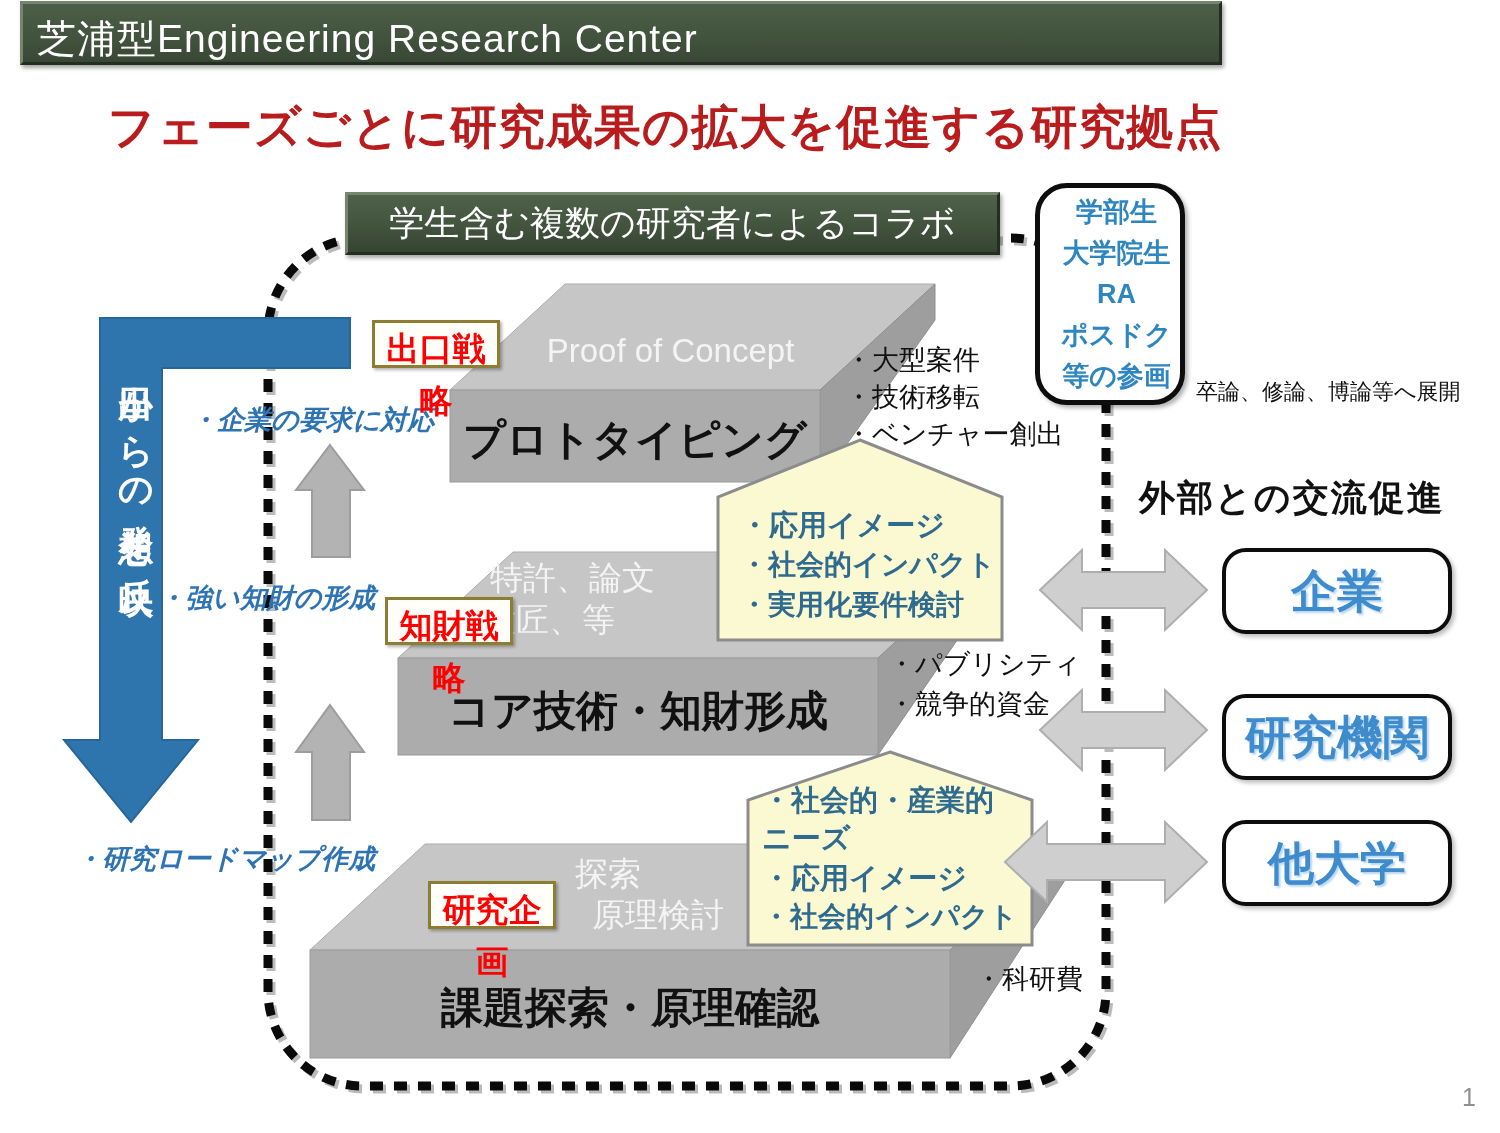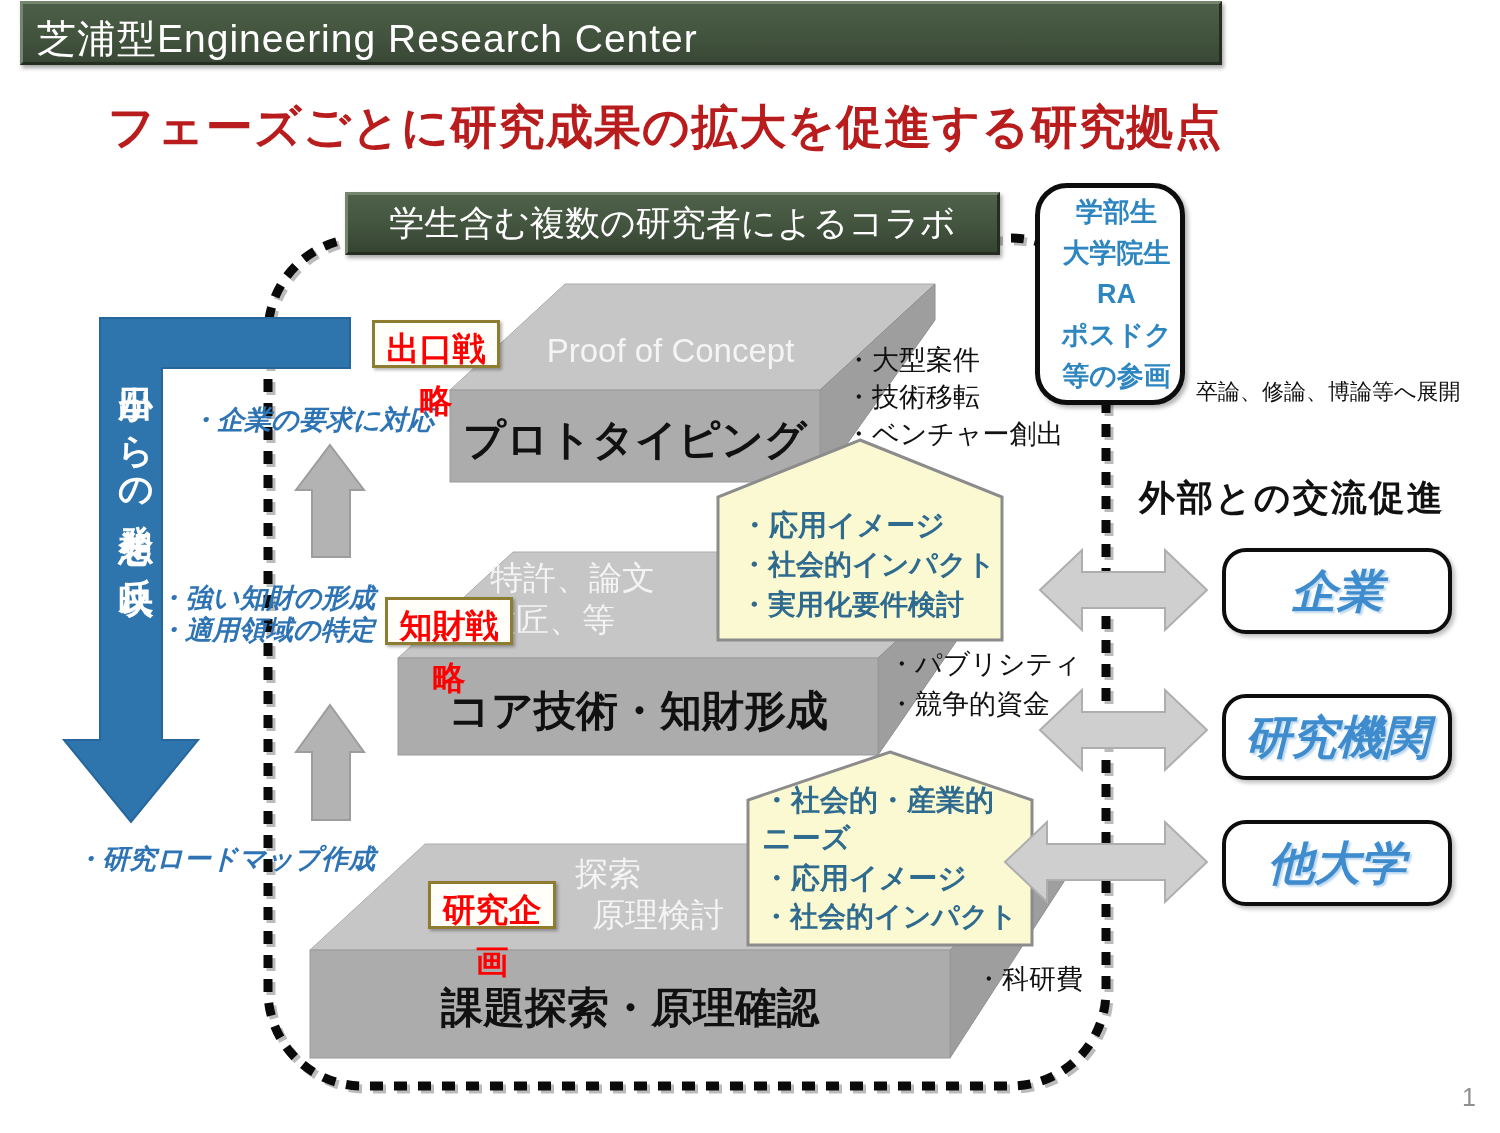--- a/index.html
+++ b/index.html
@@ -51,21 +51,20 @@
     color:#ff0000;font-size:33px;font-weight:bold;text-align:center;line-height:52px;
   }
 
   
   .partner{
     position:absolute;left:1222px;width:230px;height:86px;z-index:3;
     background:#ffffff;border:4px solid #0d0d0d;border-radius:24px;box-sizing:border-box;
     box-shadow:3px 3px 4px rgba(0,0,0,.25);
     color:#3e8ccd;font-size:46px;font-weight:bold;text-align:center;line-height:78px;
     text-shadow:2px 2px 2px rgba(62,140,205,.35);
-    font-style:italic;
   }
 
   .block-front-label{color:#111111;font-weight:bold;font-size:42px;text-align:center;}
   .block-top-label{color:#f4f4f4;font-size:33px;}
   .note-black{color:#111111;font-size:27px;line-height:37px;}
   .note-blue{color:#2e74b5;font-size:27px;font-style:italic;font-weight:bold;line-height:33px;}
   .penta-text{color:#2f6b8e;font-weight:bold;line-height:40px;}
   .exit-label{
     position:absolute;left:112px;top:358px;height:400px;z-index:2;
     writing-mode:vertical-rl;color:#ffffff;font-size:35px;font-weight:bold;letter-spacing:4px;
@@ -138,21 +137,20 @@
   <div class="txt note-black" style="left:845px;top:379px;">・技術移転</div>
   <div class="txt note-black" style="left:845px;top:416px;">・ベンチャー創出</div>
   <div class="txt note-blue" style="left:190px;top:404px;">・企業の要求に対応</div>
 
   <div class="txt block-top-label" style="left:490px;top:556px;">特許、論文</div>
   <div class="txt block-top-label" style="left:483px;top:598px;">意匠、等</div>
   <div class="txt block-front-label" style="left:398px;top:683px;width:480px;">コア技術・知財形成</div>
   <div class="txt note-black" style="left:888px;top:646px;">・パブリシティ</div>
   <div class="txt note-black" style="left:888px;top:686px;">・競争的資金</div>
   <div class="txt note-blue" style="left:158px;top:582px;">・強い知財の形成</div>
-  <div class="txt note-blue" style="left:158px;top:614px;">・適用領域の特定</div>
 
   <div class="txt block-top-label" style="left:575px;top:852px;">探索</div>
   <div class="txt block-top-label" style="left:592px;top:893px;">原理検討</div>
   <div class="txt block-front-label" style="left:310px;top:980px;width:640px;">課題探索・原理確認</div>
   <div class="txt note-black" style="left:975px;top:961px;">・科研費</div>
   <div class="txt note-blue" style="left:75px;top:843px;">・研究ロードマップ作成</div>
 
   <div class="txt penta-text" style="left:740px;top:505px;font-size:29px;">・応用イメージ</div>
   <div class="txt penta-text" style="left:740px;top:545px;font-size:28px;">・社会的インパクト</div>
   <div class="txt penta-text" style="left:740px;top:585px;font-size:28px;">・実用化要件検討</div>

